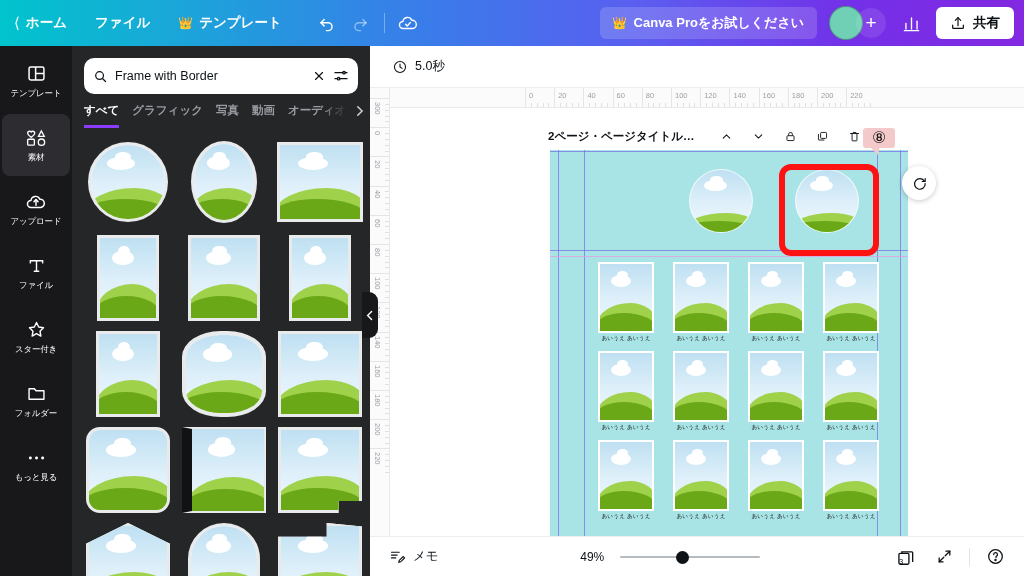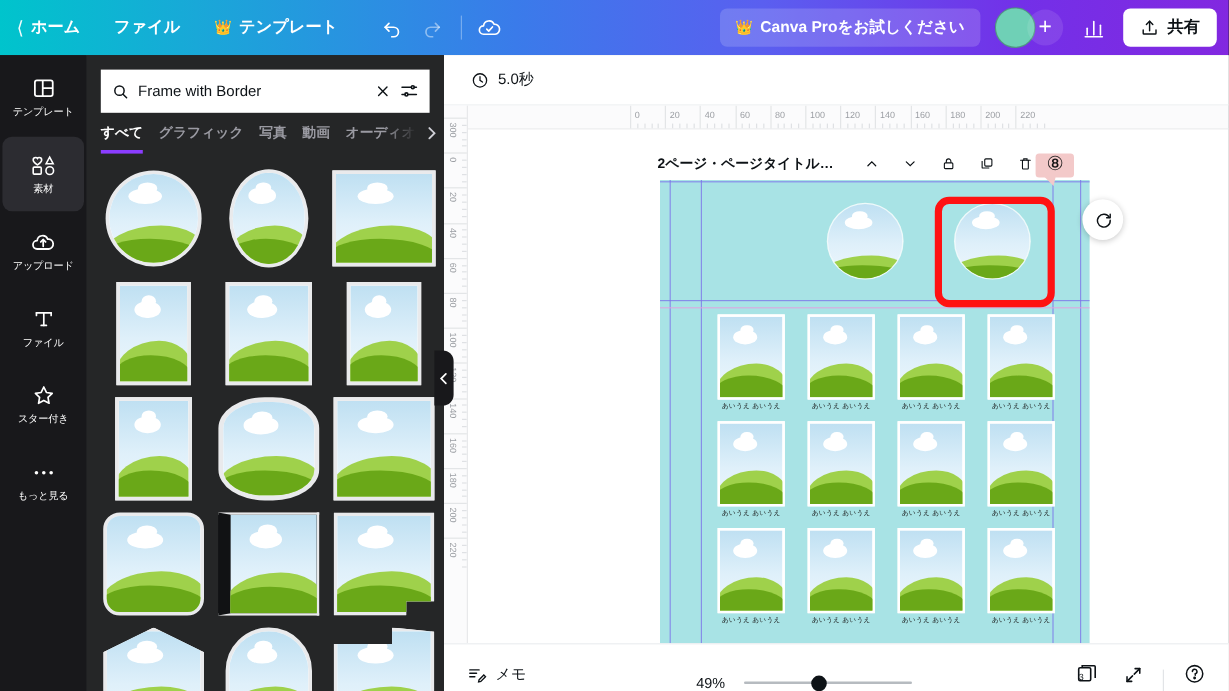--- a/index.html
+++ b/index.html
@@ -73,21 +73,21 @@
   .rail-label { font-size: 8.5px; letter-spacing: -.2px; white-space: nowrap; }
   .rail-ico { height: 22px; display: flex; align-items: center; }
 
   
   .panel {
     position: absolute; left: 72px; top: 46px; width: 298px; height: 530px;
     background: #252627; overflow: hidden;
   }
   .searchrow { padding: 12px 12px 0 12px; }
   .searchbox {
-    background: #fff; border-radius: 0; height: 36px;
+    background: #fff; border-radius: 10px; height: 36px;
     display: flex; align-items: center; padding: 0 9px; gap: 7px;
   }
   .search-val { flex: 1; font-size: 12.5px; color: #0d1216; }
   .sb-ico { cursor: pointer; display: flex; align-items: center; }
   .tabs {
     display: flex; align-items: flex-end; gap: 13px;
     padding: 9px 12px 0 12px; position: relative;
   }
   .tab {
     font-size: 11.5px; font-weight: bold; color: #9a9aa2;
@@ -240,21 +240,21 @@
     width: 50px; height: 18px; background: #fff; border-radius: 9px 9px 0 0;
     box-shadow: 0 -1px 4px rgba(0,0,0,.10);
     display: flex; align-items: flex-start; justify-content: center;
     font-size: 9px; color: #5a5f66; padding-top: 2px; cursor: pointer; z-index: 7;
   }
 
   
   .bottombar {
     position: absolute; left: 370px; bottom: 0; width: 654px; height: 40px;
     background: #fff; border-top: 1px solid #eceef0;
-    display: flex; align-items: flex-end; z-index: 10;
+    display: flex; align-items: center; z-index: 10;
   }
   .bb-item {
     display: flex; align-items: center; gap: 7px; font-size: 12.5px;
     color: #0d1216; padding: 5px 9px; border-radius: 6px; cursor: pointer;
     white-space: nowrap;
   }
   .zoomval { font-size: 12px; color: #0d1216; min-width: 30px; text-align: right; }
   .slider { position: relative; width: 140px; height: 14px; cursor: pointer; }
   .slider-track {
     position: absolute; top: 6px; left: 0; width: 140px; height: 2px;
@@ -385,20 +385,28 @@
       </span>
       <span class="rail-label">ファイル</span>
     </div>
     <div class="rail-item">
       <span class="rail-ico">
         <svg width="21" height="21" viewBox="0 0 24 24" fill="none" stroke="#fff" stroke-width="1.6" stroke-linejoin="round">
           <path d="M12 4l2.5 5.2 5.5.8-4 3.9 1 5.6-5-2.7-5 2.7 1-5.6-4-3.9 5.5-.8z"></path>
         </svg>
       </span>
       <span class="rail-label">スター付き</span>
+    </div>
+    <div class="rail-item">
+      <span class="rail-ico">
+        <svg width="21" height="21" viewBox="0 0 24 24" fill="none" stroke="#fff" stroke-width="1.6" stroke-linejoin="round">
+          <path d="M3.5 18.5v-12h6l2 2.4h9v9.6z"></path>
+        </svg>
+      </span>
+      <span class="rail-label">フォルダー</span>
     </div>
     <div class="rail-item">
       <span class="rail-ico">
         <svg width="21" height="8" viewBox="0 0 24 8" fill="#fff">
           <circle cx="5" cy="4" r="1.7"></circle>
             <circle cx="12" cy="4" r="1.7"></circle>
             <circle cx="19" cy="4" r="1.7"></circle>
         </svg>
       </span>
       <span class="rail-label">もっと見る</span>

